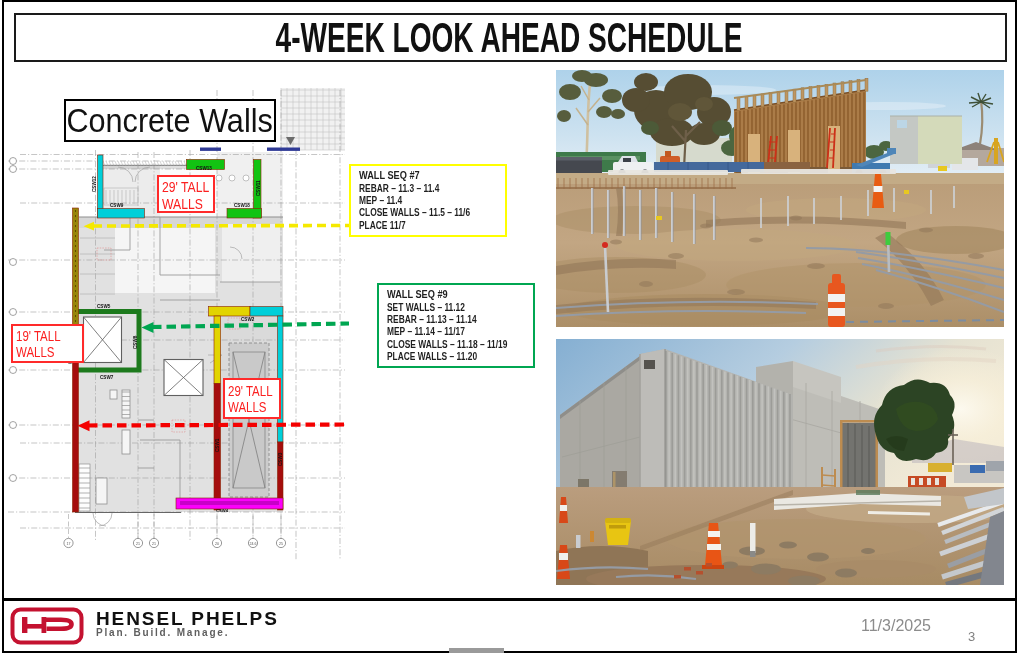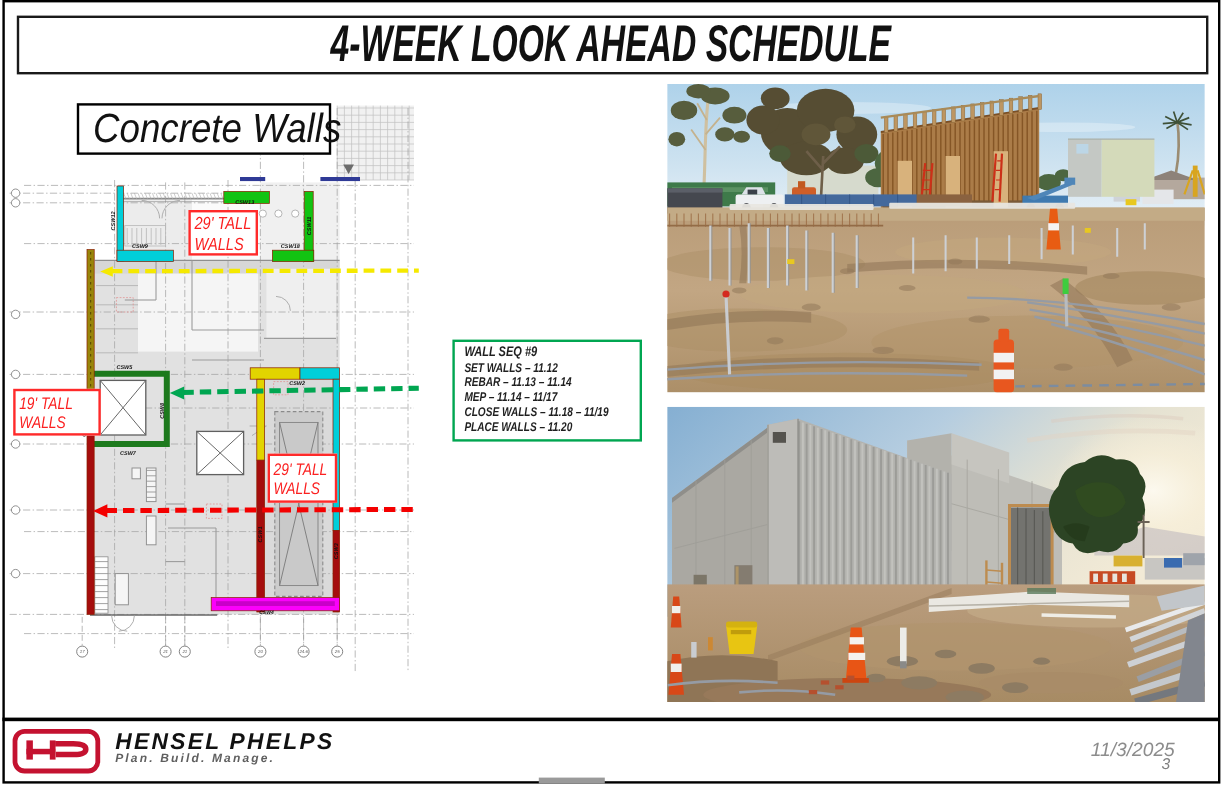--- a/index.html
+++ b/index.html
@@ -1,17 +1,17 @@
 <!DOCTYPE html>
 <html><head>
 <meta charset="utf-8">
 <style>
   html,body{margin:0;padding:0;}
   body{width:1018px;height:656px;background:#fff;font-family:"Liberation Sans",sans-serif;overflow:hidden;}
-  #page{position:relative;width:1018px;height:656px;background:#fff;font-style:italic;}
+  #page{position:relative;width:1018px;height:656px;background:#fff;}
   .abs{position:absolute;}
 </style>
 </head>
 <body>
 <div id="page">
 
 <div class="abs" style="left:2px;top:0px;width:1011px;height:649px;border:2.5px solid #000;"></div>
 
 <div class="abs" style="left:14px;top:13px;width:989px;height:45px;border:2px solid #1a1a1a;background:#fff;"></div>
 
@@ -335,36 +335,40 @@
         <line x1="152" y1="327" x2="349" y2="323.5" stroke="#00a651" stroke-width="4.2" stroke-dasharray="9.5,5"></line>
         <polygon points="141.5,327.6 153.5,322 153.5,333" fill="#00a651"></polygon>
       </g>
 
 <g>
         <line x1="88" y1="425.5" x2="349" y2="424.5" stroke="#f40000" stroke-width="4.2" stroke-dasharray="9.5,5"></line>
         <polygon points="77.5,425.8 89.5,420.3 89.5,431.3" fill="#f40000"></polygon>
       </g>
 </svg>
 
-<div class="abs" style="left:64px;top:86px;width:208px;height:39px;border:2.5px solid #000;background:#fff;display:flex;align-items:center;">
+<div class="abs" style="left:64px;top:99px;width:208px;height:39px;border:2.5px solid #000;background:#fff;display:flex;align-items:center;justify-content:center;">
   <span style="display:inline-block;font-size:34px;color:#111;transform:scaleX(0.9);white-space:nowrap;">Concrete Walls</span>
 </div>
 
 <div class="abs" style="left:157px;top:175px;width:51px;height:32px;border:2px solid #ff2a2a;background:#fff;padding:2px 0 0 3px;">
   <span style="display:inline-block;font-size:14.5px;line-height:16.5px;color:#fb2020;transform:scaleX(0.84);transform-origin:left top;white-space:nowrap;">29' TALL<br>WALLS</span>
 </div>
 
 <div class="abs" style="left:11px;top:324px;width:50px;height:33px;border:2px solid #ff2a2a;background:#fff;padding:2px 16px 0 3px;">
   <span style="display:inline-block;font-size:14px;line-height:16px;color:#fb2020;transform:scaleX(0.82);transform-origin:left top;white-space:nowrap;">19' TALL<br>WALLS</span>
 </div>
 
 <div class="abs" style="left:223px;top:378px;width:51px;height:34px;border:2px solid #ff2a2a;background:#fff;padding:3px 0 0 3px;">
   <span style="display:inline-block;font-size:14px;line-height:16px;color:#fb2020;transform:scaleX(0.82);transform-origin:left top;white-space:nowrap;">29' TALL<br>WALLS</span>
 </div>
 
+<div class="abs" style="left:349px;top:164px;width:146px;height:66px;border:2.5px solid #ffff00;background:#fff;padding:3px 0 0 8px;">
+  <div style="font-size:11.5px;font-weight:bold;color:#1f1f1f;line-height:12.6px;white-space:nowrap;transform:scaleX(0.8);transform-origin:left top;">WALL SEQ #7</div>
+  <div style="font-size:10.5px;font-weight:bold;color:#1f1f1f;line-height:12.4px;white-space:nowrap;transform:scaleX(0.8);transform-origin:left top;">REBAR – 11.3 – 11.4<br>MEP – 11.4<br>CLOSE WALLS – 11.5 – 11/6<br>PLACE 11/7</div>
+</div>
 
 <div class="abs" style="left:349px;top:283px;width:146px;height:78px;border:2.5px solid #00a651;background:#fff;padding:3px 0 0 8px;margin-left:28px;">
   <div style="font-size:11.5px;font-weight:bold;color:#1f1f1f;line-height:12.6px;white-space:nowrap;transform:scaleX(0.8);transform-origin:left top;">WALL SEQ #9</div>
   <div style="font-size:10.5px;font-weight:bold;color:#1f1f1f;line-height:12.4px;white-space:nowrap;transform:scaleX(0.8);transform-origin:left top;">SET WALLS – 11.12<br>REBAR – 11.13 – 11.14<br>MEP – 11.14 – 11/17<br>CLOSE WALLS – 11.18 – 11/19<br>PLACE WALLS – 11.20</div>
 </div>
 
 
 <svg class="abs" style="left:556px;top:70px;" width="448" height="257" viewBox="0 0 448 257" xmlns="http://www.w3.org/2000/svg">
   <defs>
         <linearGradient id="sky1" x1="0" y1="0" x2="0" y2="1">
@@ -972,19 +976,19 @@
   <rect x="33.5" y="13" width="4.8" height="16" fill="#c41230"></rect>
   <rect x="14" y="20" width="24" height="4.6" fill="#c41230"></rect>
   <path d="M38,15.8 L53,15.8 Q63.5,15.8 63.5,20.3 Q63.5,24.8 53,24.8 L38.5,24.8" fill="none" stroke="#c41230" stroke-width="4.6"></path>
 </svg>
 
 <div class="abs" style="left:96px;top:608px;font-weight:bold;font-size:19px;color:#111;letter-spacing:1.9px;white-space:nowrap;">HENSEL PHELPS</div>
 
 <div class="abs" style="left:96px;top:627px;font-weight:bold;font-size:10px;color:#5f5f5f;letter-spacing:1.8px;white-space:nowrap;">Plan. Build. Manage.</div>
 
 
-<div class="abs" style="left:861px;top:617px;font-size:16px;color:#8c8c8c;margin-left:48px;">11/3/2025</div>
+<div class="abs" style="left:861px;top:617px;font-size:16px;color:#8c8c8c;">11/3/2025</div>
 
 <div class="abs" style="left:968px;top:629px;font-size:13px;color:#808080;">3</div>
 
 <div class="abs" style="left:449px;top:648px;width:55px;height:5px;background:#9a9a9a;"></div>
 
 </div>
 
 </body></html>

